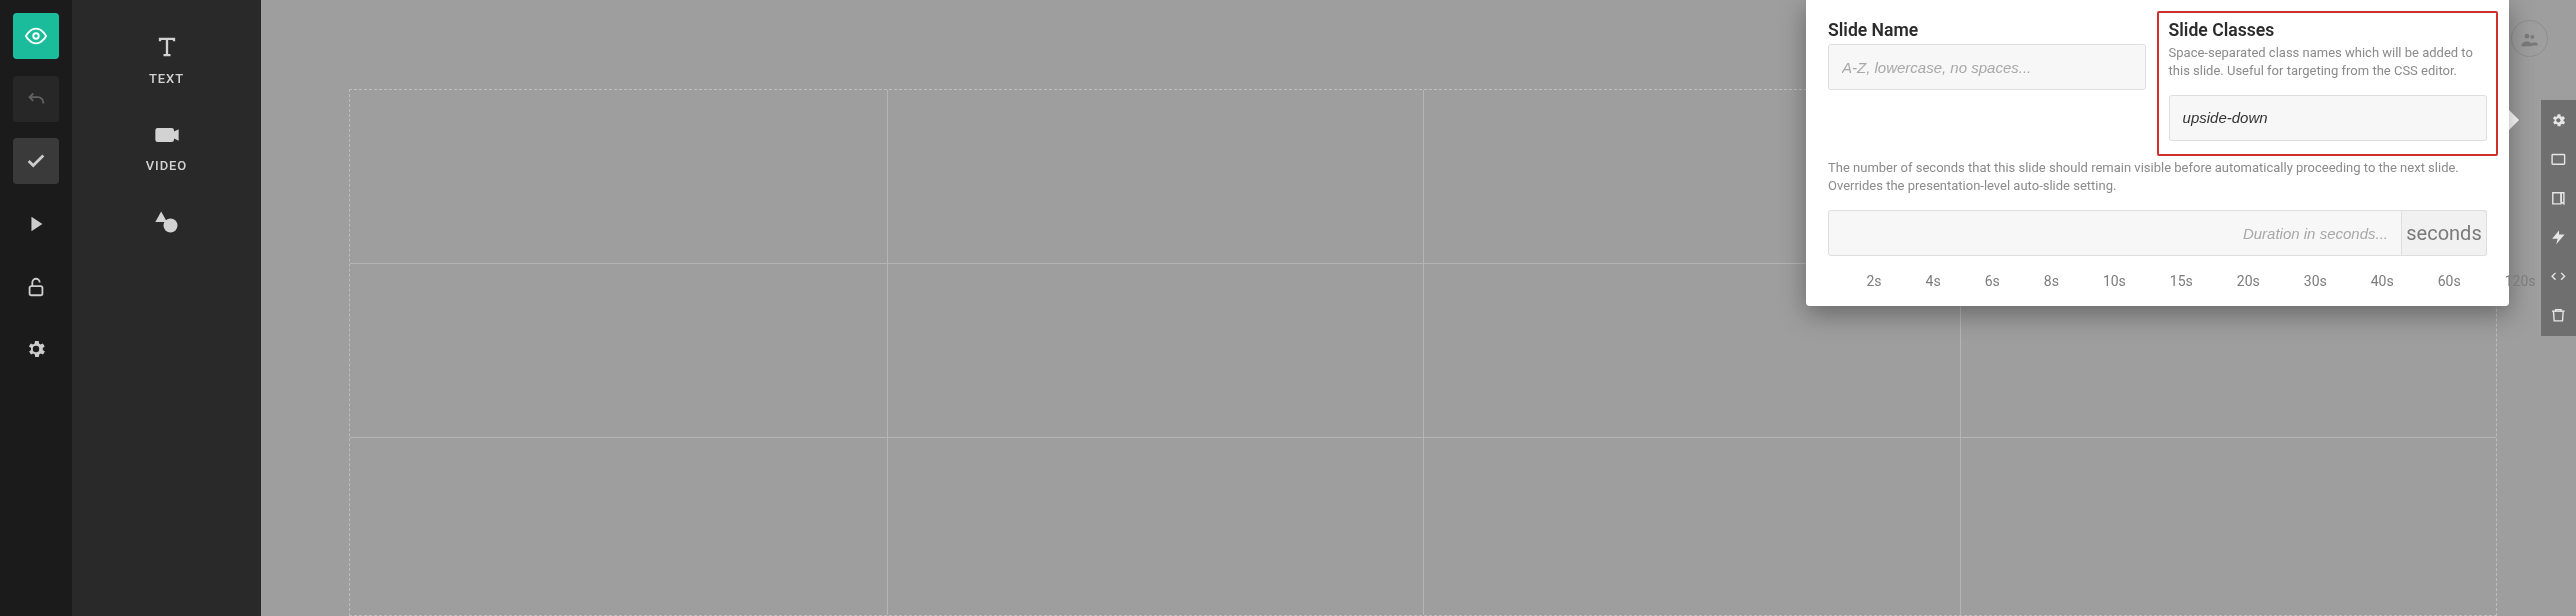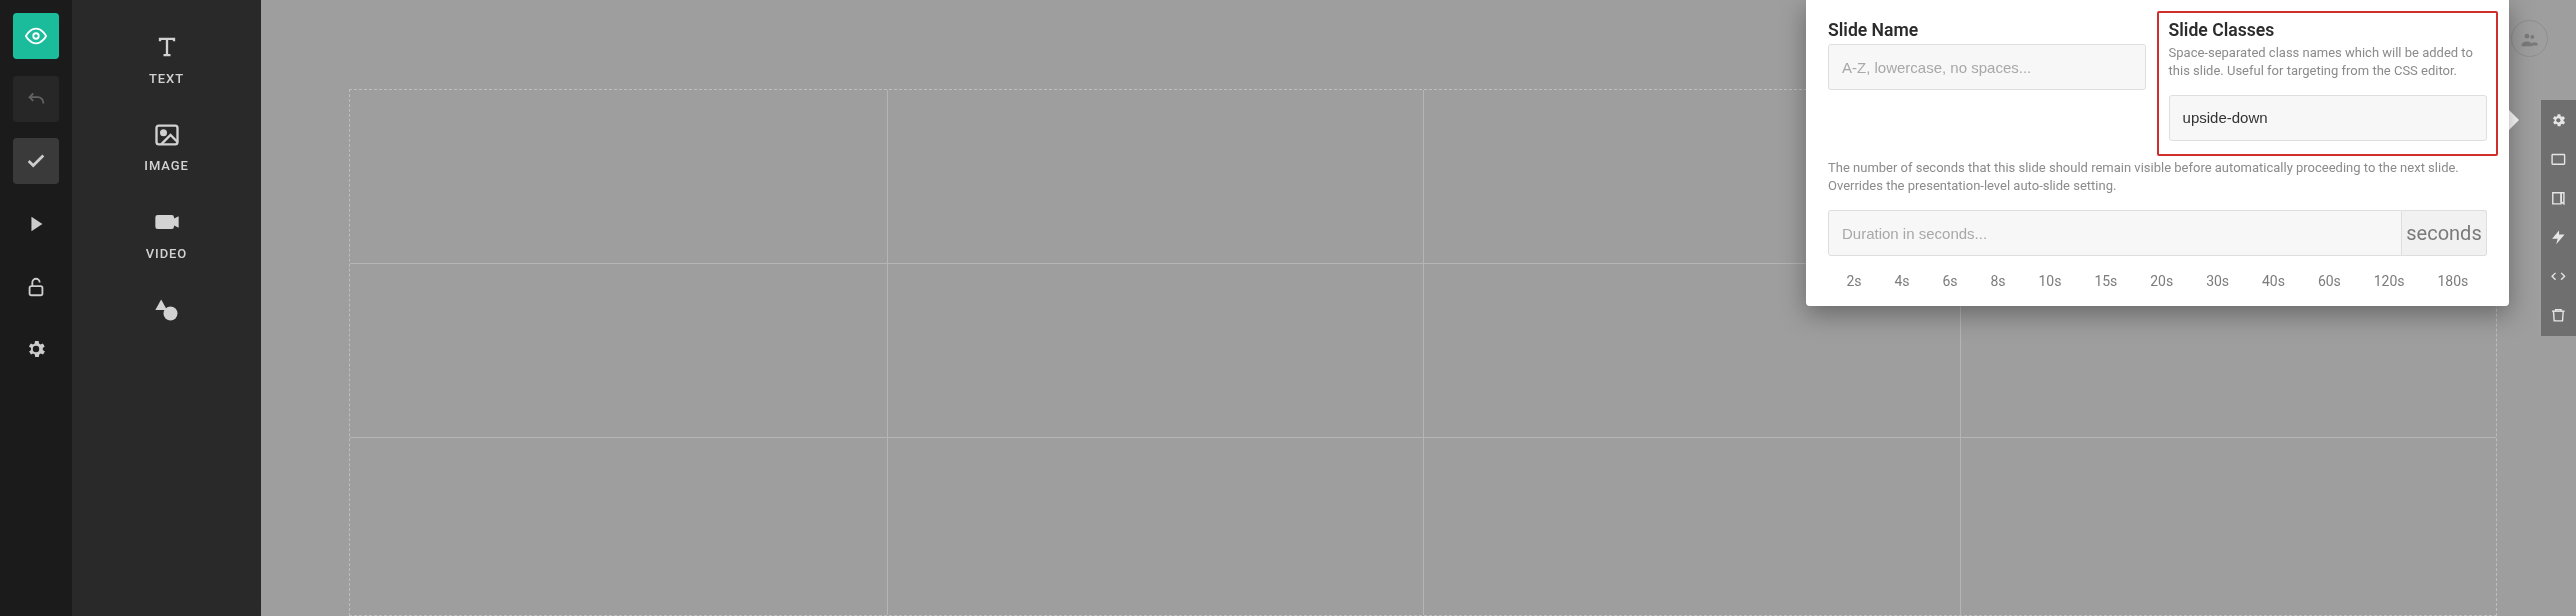--- a/index.html
+++ b/index.html
@@ -144,47 +144,49 @@
   .input {
     width: 100%;
     height: 46px;
     border: 0.9px solid #dedede;
     background: #f7f7f7;
     border-radius: 2.8px;
     padding: 0 13px;
     font-size: 15px;
     color: #333;
     outline: none;
+    font-style: italic;
   }
   .input::placeholder { color: #a8a8a8; }
 
   .duration-row {
     display: flex;
   }
-  .duration-row .input { flex:1; border-top-right-radius:0; border-bottom-right-radius:0; }
+  .duration-row .input { flex:1; border-top-right-radius:0; border-bottom-right-radius:0;text-align:right; }
   .seconds-addon {
     width: 85px;
     border: 0.9px solid #dedede;
     border-left: none;
     background: #f1f1f1;
     display:flex; align-items:center; justify-content:center;
     font-size: 20px; color: #7a7a7a;
     border-radius: 0 2.8px 2.8px 0;
   }
 
   .presets {
     display: flex;
     gap: 24px;
     padding: 16.7px 18.5px 0 18.5px;
     justify-content: space-between;
   }
   .presets span {
     font-size: 14px;
     color: #7c7c7c;
     cursor: pointer;
+    margin-left: 20px;
   }
 
   .pointer {
     position: absolute;
     top: 109px;
     right: 57px;
     width: 0; height: 0;
     border-top: 11px solid transparent;
     border-bottom: 11px solid transparent;
     border-left: 11px solid #fff;
@@ -230,28 +232,20 @@
         </svg>
     </div>
   </div>
 
   <div class="tool-col">
     <div class="tool-item">
       <svg viewBox="0 0 24 24" fill="currentColor">
           <path d="M5 4h14v3h-2V6h-4v12h2v2H9v-2h2V6H7v1H5z"></path>
         </svg>
       <span class="tool-label">TEXT</span>
-    </div>
-    <div class="tool-item">
-      <svg viewBox="0 0 24 24" fill="none" stroke="currentColor" stroke-width="2">
-          <rect x="3" y="4" width="18" height="16" rx="2"></rect>
-          <circle cx="9" cy="10" r="2" fill="currentColor"></circle>
-          <path d="M21 18l-6-6-8 8" stroke-width="2"></path>
-        </svg>
-      <span class="tool-label">IMAGE</span>
     </div>
     <div class="tool-item">
       <svg viewBox="0 0 24 24" fill="currentColor">
           <path d="M4 6h12a2 2 0 012 2v1l4-2v10l-4-2v1a2 2 0 01-2 2H4a2 2 0 01-2-2V8a2 2 0 012-2z"></path>
         </svg>
       <span class="tool-label">VIDEO</span>
     </div>
     <div class="tool-item">
       <svg viewBox="0 0 24 24" fill="currentColor">
           <circle cx="15" cy="15" r="6"></circle>

